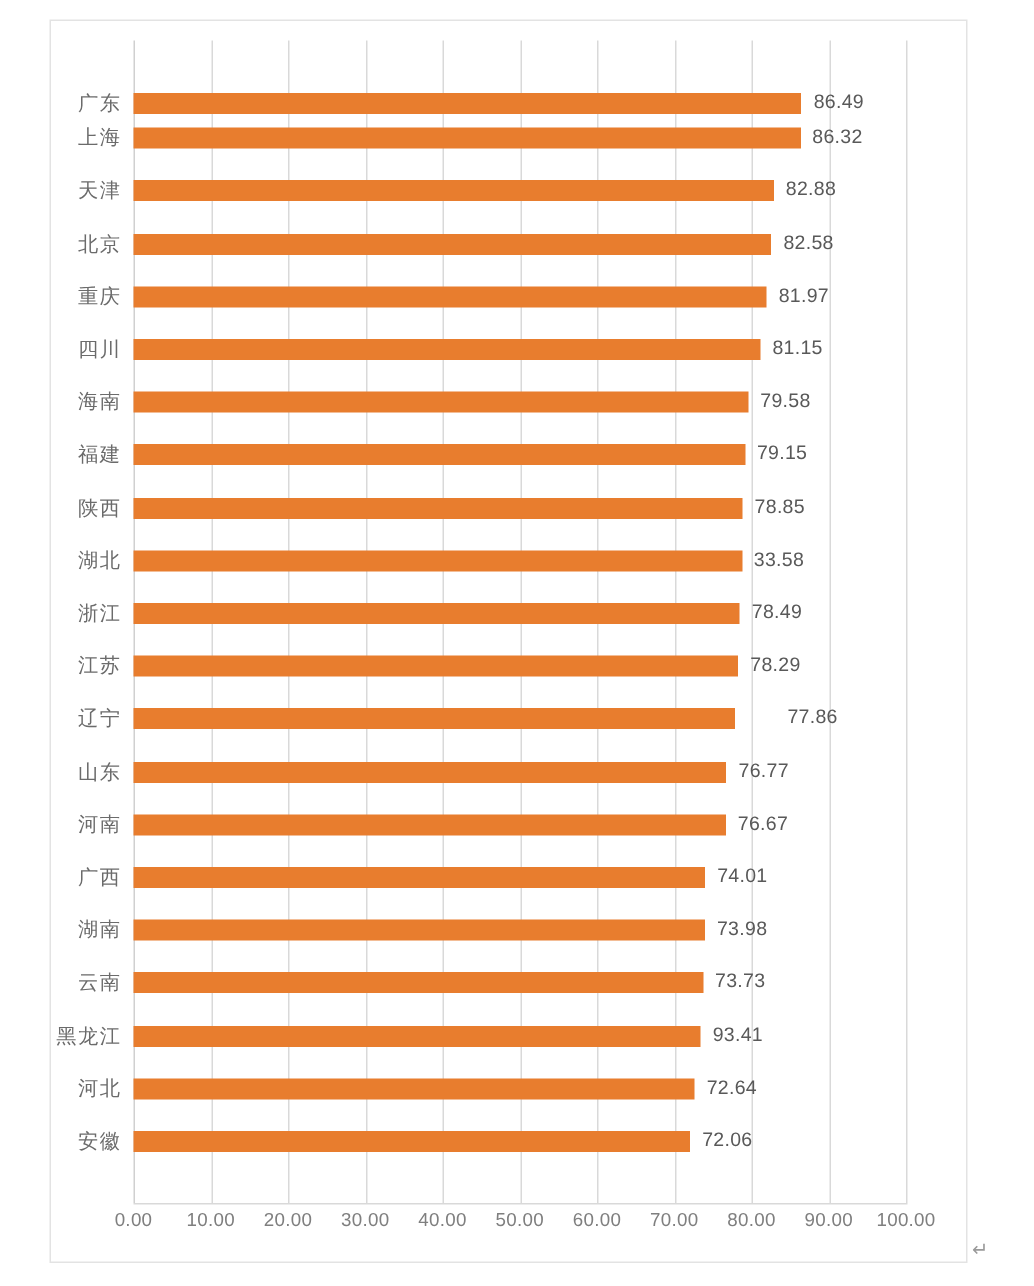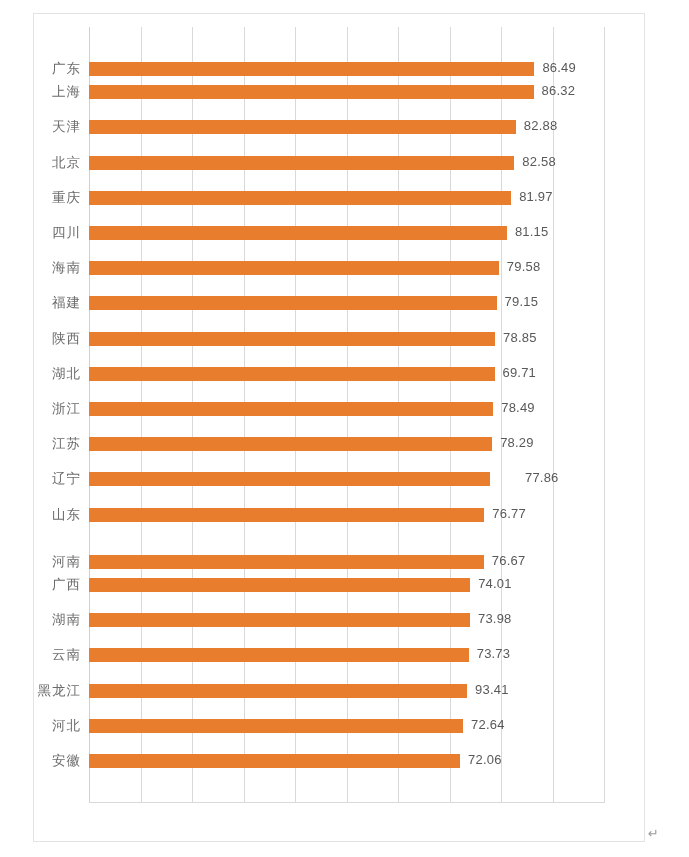--- a/index.html
+++ b/index.html
@@ -189,21 +189,21 @@
             <div class="bar-value" style="left: 415.623px;">79.15</div>
           </div>
           <div class="bar-row" style="top: 294.6px;">
             <div class="cat-label">陕西</div>
             <div class="bar" style="width: 406.077px; background: rgb(232, 125, 46);"></div>
             <div class="bar-value" style="left: 414.077px;">78.85</div>
           </div>
           <div class="bar-row" style="top: 329.8px;">
             <div class="cat-label">湖北</div>
             <div class="bar" style="width: 405.511px; background: rgb(232, 125, 46);"></div>
-            <div class="bar-value" style="left: 413.511px;">69.71</div>
+            <div class="bar-value" style="left: 413.511px;">33.58</div>
           </div>
           <div class="bar-row" style="top: 365px;">
             <div class="cat-label">浙江</div>
             <div class="bar" style="width: 404.223px; background: rgb(232, 125, 46);"></div>
             <div class="bar-value" style="left: 412.223px;">78.49</div>
           </div>
           <div class="bar-row" style="top: 400.2px;">
             <div class="cat-label">江苏</div>
             <div class="bar" style="width: 403.193px; background: rgb(232, 125, 46);"></div>
             <div class="bar-value" style="left: 411.193px;">78.29</div>
@@ -211,21 +211,21 @@
           <div class="bar-row" style="top: 435.4px;">
             <div class="cat-label">辽宁</div>
             <div class="bar" style="width: 400.979px; background: rgb(232, 125, 46);"></div>
             <div class="bar-value" style="left: 408.979px; margin-left: 27px;">77.86</div>
           </div>
           <div class="bar-row" style="top: 470.6px;">
             <div class="cat-label">山东</div>
             <div class="bar" style="width: 395.365px; background: rgb(232, 125, 46);"></div>
             <div class="bar-value" style="left: 403.365px;">76.77</div>
           </div>
-          <div class="bar-row" style="top: 505.8px; margin-top: 12px;">
+          <div class="bar-row" style="top: 505.8px;">
             <div class="cat-label">河南</div>
             <div class="bar" style="width: 394.851px; background: rgb(232, 125, 46);"></div>
             <div class="bar-value" style="left: 402.851px;">76.67</div>
           </div>
           <div class="bar-row" style="top: 541px;">
             <div class="cat-label">广西</div>
             <div class="bar" style="width: 381.151px; background: rgb(232, 125, 46);"></div>
             <div class="bar-value" style="left: 389.151px;">74.01</div>
           </div>
           <div class="bar-row" style="top: 576.2px;">
@@ -250,18 +250,31 @@
           </div>
           <div class="bar-row" style="top: 717px;">
             <div class="cat-label">安徽</div>
             <div class="bar" style="width: 371.109px; background: rgb(232, 125, 46);"></div>
             <div class="bar-value" style="left: 379.109px;">72.06</div>
           </div>
         </div>
     </div>
 
     <div id="x-axis-line"></div>
+    <div id="x-ticks">
+        <div class="x-tick" style="left: 0px;">0.00</div>
+        <div class="x-tick" style="left: 51.5px;">10.00</div>
+        <div class="x-tick" style="left: 103px;">20.00</div>
+        <div class="x-tick" style="left: 154.5px;">30.00</div>
+        <div class="x-tick" style="left: 206px;">40.00</div>
+        <div class="x-tick" style="left: 257.5px;">50.00</div>
+        <div class="x-tick" style="left: 309px;">60.00</div>
+        <div class="x-tick" style="left: 360.5px;">70.00</div>
+        <div class="x-tick" style="left: 412px;">80.00</div>
+        <div class="x-tick" style="left: 463.5px;">90.00</div>
+        <div class="x-tick" style="left: 515px;">100.00</div>
+      </div>
 
   </div>
 
   <div id="pilcrow">↵</div>
 
 </div>
 
 </body></html>

